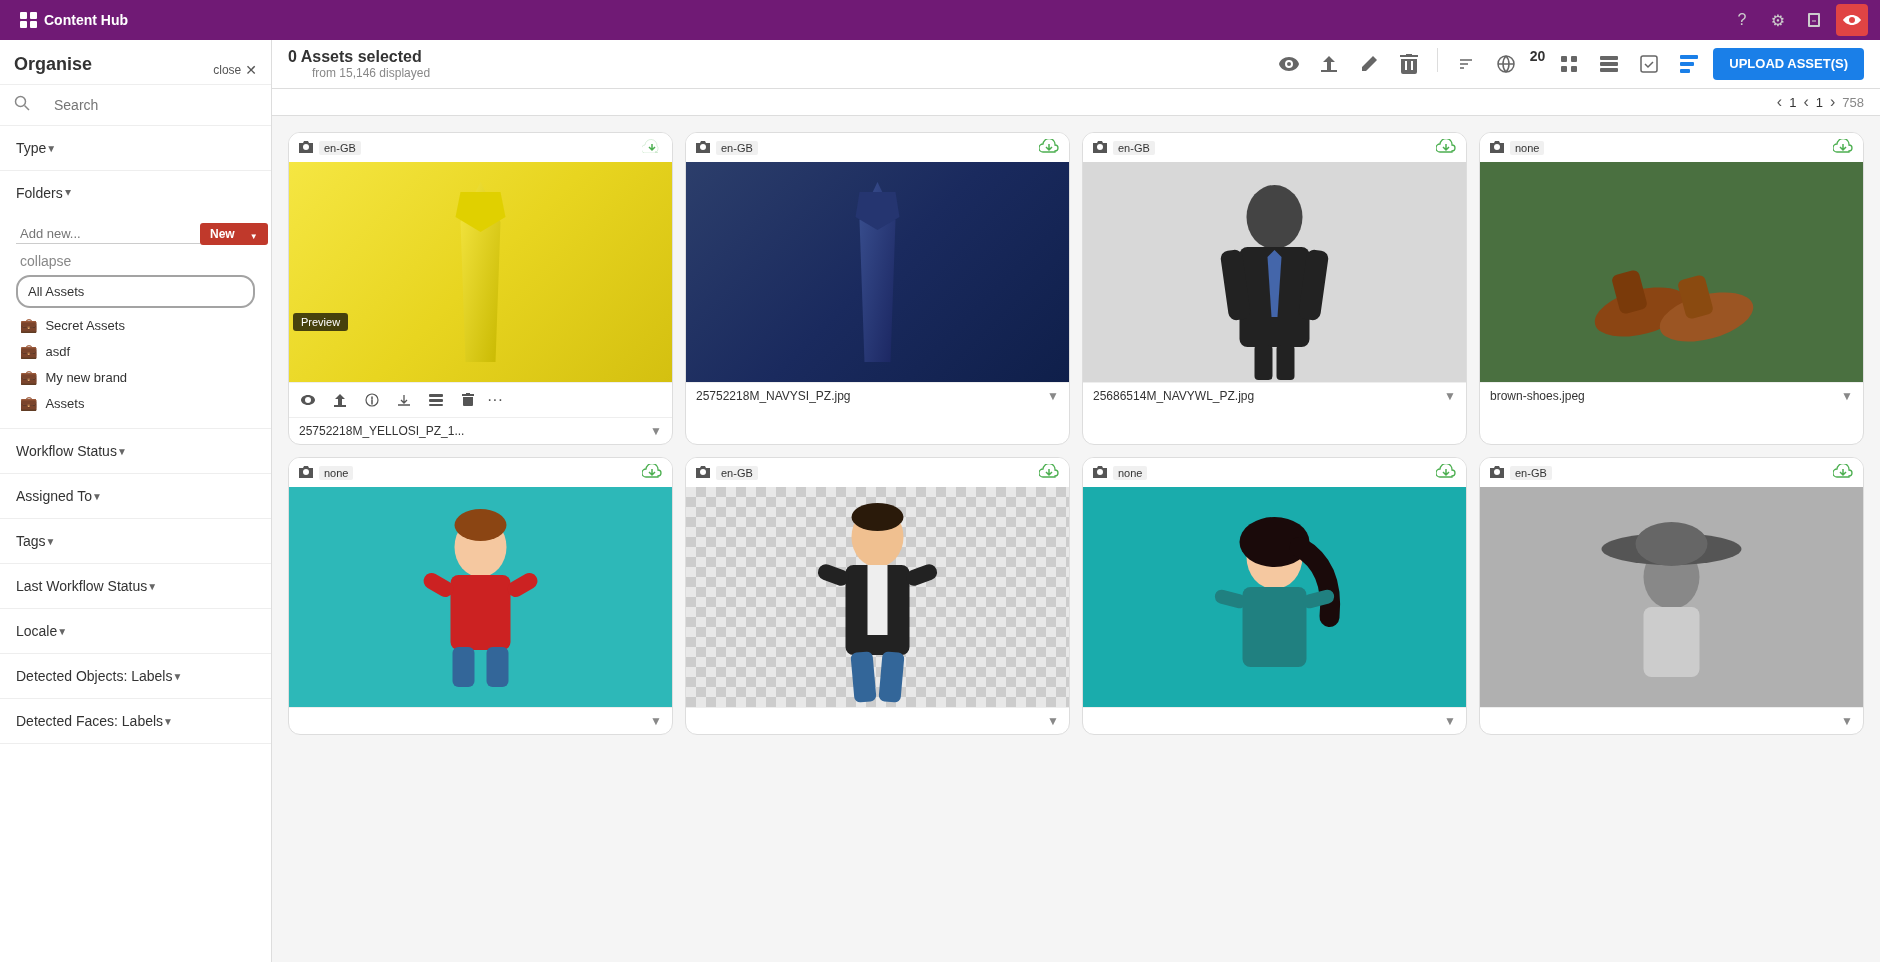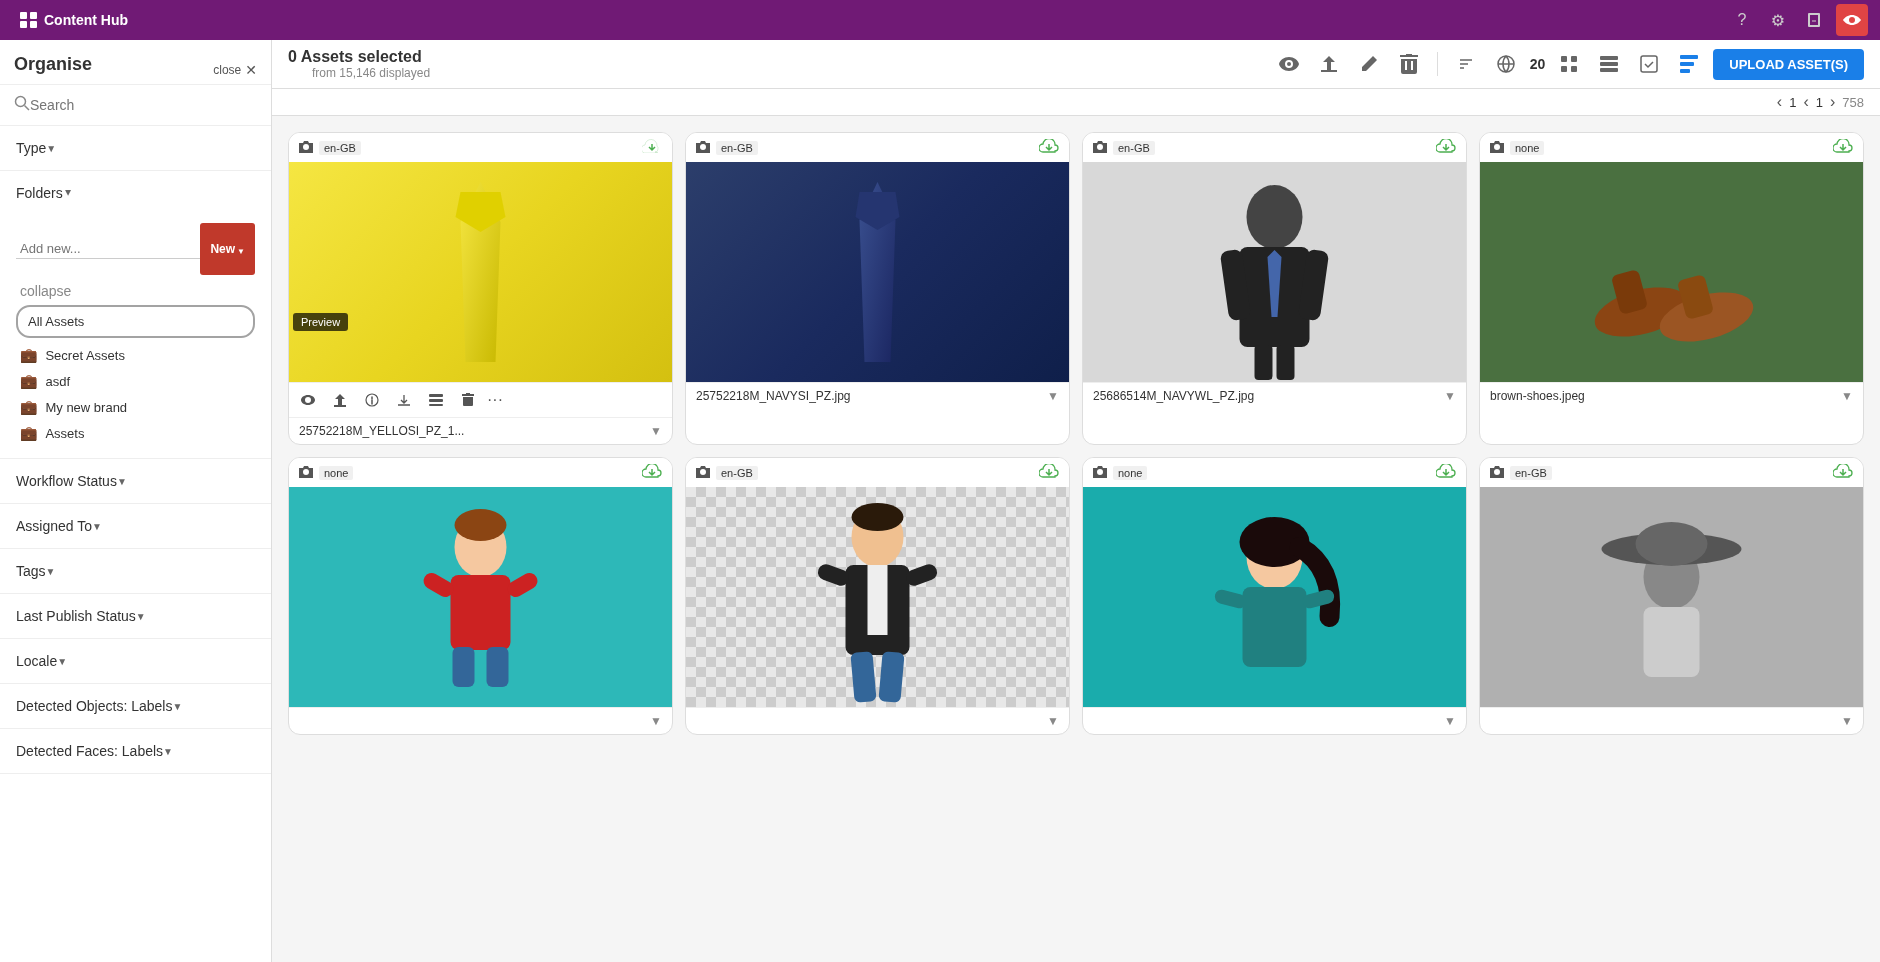--- a/index.html
+++ b/index.html
@@ -90,21 +90,21 @@
       display: flex; align-items: center; gap: 4px;
       color: #555; cursor: pointer; font-size: 12px; margin-top: 12px;
     }
     .close-btn .x-icon { font-size: 14px; }
 
     .search-bar {
       display: flex;
       align-items: center;
       padding: 10px 14px;
       border-bottom: 1px solid #eee;
-      gap: 0;
+      gap: 24px;
     }
     .search-bar .search-icon { color: #888; font-size: 16px; }
     .search-bar input {
       border: none; outline: none; font-size: 14px; color: #333;
       flex: 1; background: transparent;
     }
 
     
     .filter-section {
       border-bottom: 1px solid #eee;
@@ -135,24 +135,24 @@
     .folder-add-input {
       border: none; border-bottom: 1px solid #ccc;
       outline: none; font-size: 13px; color: #333;
       flex: 1; padding: 2px 4px;
     }
     .new-btn {
       background: #c0392b;
       color: #fff;
       font-size: 12px;
       font-weight: 600;
-      padding: 19px 10px;
+      padding: 4px 10px;
       border-radius: 3px;
       cursor: pointer;
-      display: flex; align-items: flex-end; gap: 2px;
+      display: flex; align-items: flex-end; gap: 15px;
       white-space: nowrap;
     }
     .new-btn .triangle { font-size: 8px; }
     .collapse-link {
       font-size: 14px;
       color: #888;
       cursor: pointer;
       padding: 0 4px 6px;
       display: block;
     }
@@ -193,21 +193,20 @@
       display: flex;
       align-items: center;
       gap: 12px;
       flex-shrink: 0;
     }
     .selected-info { flex: 1; }
     .selected-count { font-size: 16px; font-weight: 600; color: #333; }
     .selected-sub { font-size: 12px; color: #888; margin-left: 24px; }
     .toolbar-actions {
       display: flex;
-      align-items: center;
       gap: 8px;
     }
     .toolbar-icon {
       width: 32px; height: 32px;
       display: flex; align-items: center; justify-content: center;
       color: #666; cursor: pointer; font-size: 18px; border-radius: 4px;
     }
     .toolbar-divider { width: 1px; height: 24px; background: #ddd; margin: 0 4px; }
     .view-count {
       font-size: 14px; font-weight: 600; color: #333;
@@ -473,21 +472,21 @@
 
     <div class="filter-section">
       <div class="filter-header">
         <span>Tags</span>
         <span class="chevron">▼</span>
       </div>
     </div>
 
     <div class="filter-section">
       <div class="filter-header">
-        <span>Last Publish Status</span>
+        <span>Last Workflow Status</span>
         <span class="chevron">▼</span>
       </div>
     </div>
 
     <div class="filter-section">
       <div class="filter-header">
         <span>Locale</span>
         <span class="chevron">▼</span>
       </div>
     </div>

